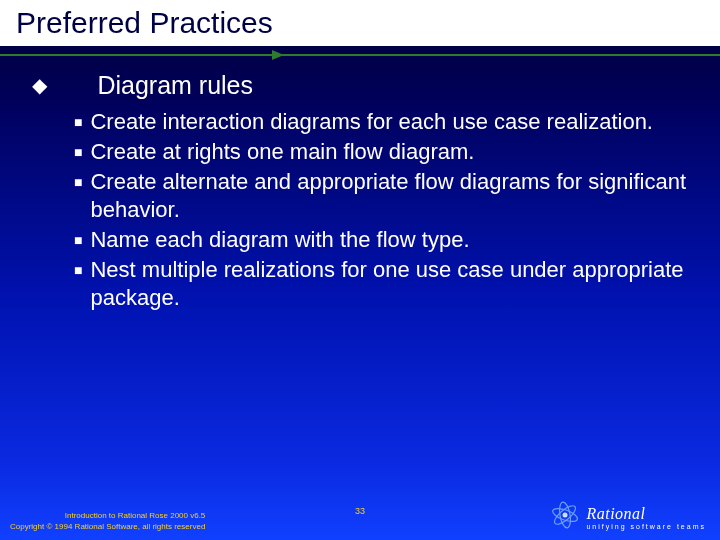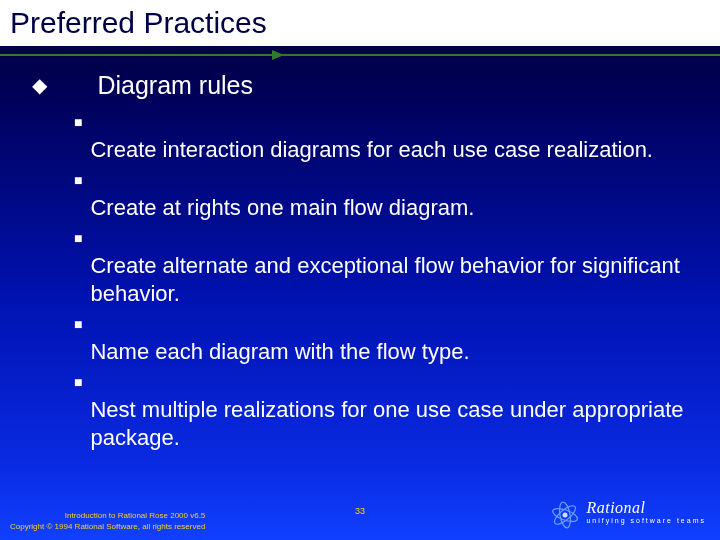--- a/index.html
+++ b/index.html
@@ -6,21 +6,21 @@
   html, body { width: 720px; height: 540px; overflow: hidden; }
   .slide {
     width: 720px;
     height: 540px;
     background: linear-gradient(to bottom, #000033 0%, #00005a 18%, #0012b0 55%, #0a29e0 85%, #1040ff 100%);
     position: relative;
     font-family: Arial, Helvetica, sans-serif;
   }
   .title-bar {
     background: #ffffff;
-    padding: 6px 10px 6px 10px;
+    padding: 6px 10px 6px 16px;
     position: relative;
   }
   .title-text {
     color: #000044;
     font-size: 30px;
     font-weight: normal;
   }
   .title-rule {
     position: absolute;
     left: 0;
@@ -74,21 +74,20 @@
     margin-bottom: 2px;
   }
   .level2 .bullet {
     font-size: 14px;
     line-height: 28px;
     margin-right: 8px;
   }
   .level2 .text {
     font-size: 22px;
     line-height: 28px;
-    margin-top: 28px;
   }
   .footer {
     position: absolute;
     left: 10px;
     bottom: 8px;
     color: #f6d02a;
     font-size: 8px;
     line-height: 11px;
     text-align: right;
   }
@@ -98,21 +97,21 @@
     transform: translateX(-50%);
     bottom: 24px;
     color: #f6d02a;
     font-size: 9px;
   }
   .logo {
     position: absolute;
     right: 14px;
     bottom: 10px;
     display: flex;
-    align-items: flex-start;
+    align-items: flex-end;
     gap: 6px;
     margin-top: 36px;
   }
   .logo-mark {
     width: 30px;
     height: 30px;
     position: relative;
   }
   .logo-text {
     display: flex;
@@ -156,21 +155,21 @@
       <div class="level2">
         <span class="bullet">■</span>
         <span class="text">Create interaction diagrams for each use case realization.</span>
       </div>
       <div class="level2">
         <span class="bullet">■</span>
         <span class="text">Create at rights one main flow diagram.</span>
       </div>
       <div class="level2">
         <span class="bullet">■</span>
-        <span class="text">Create alternate and exceptional flow behavior for significant behavior.</span>
+        <span class="text">Create alternate and appropriate flow diagrams for significant behavior.</span>
       </div>
       <div class="level2">
         <span class="bullet">■</span>
         <span class="text">Name each diagram with the flow type.</span>
       </div>
       <div class="level2">
         <span class="bullet">■</span>
         <span class="text">Nest multiple realizations for one use case under appropriate package.</span>
       </div>
     </div>

